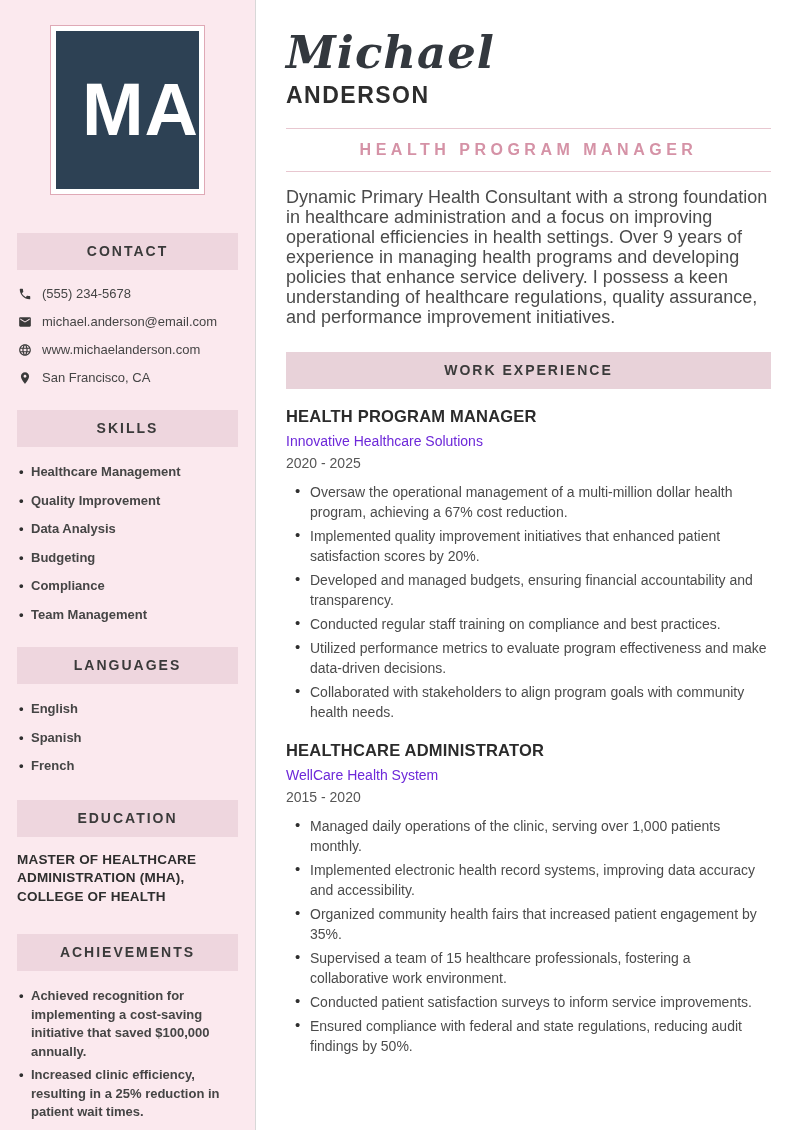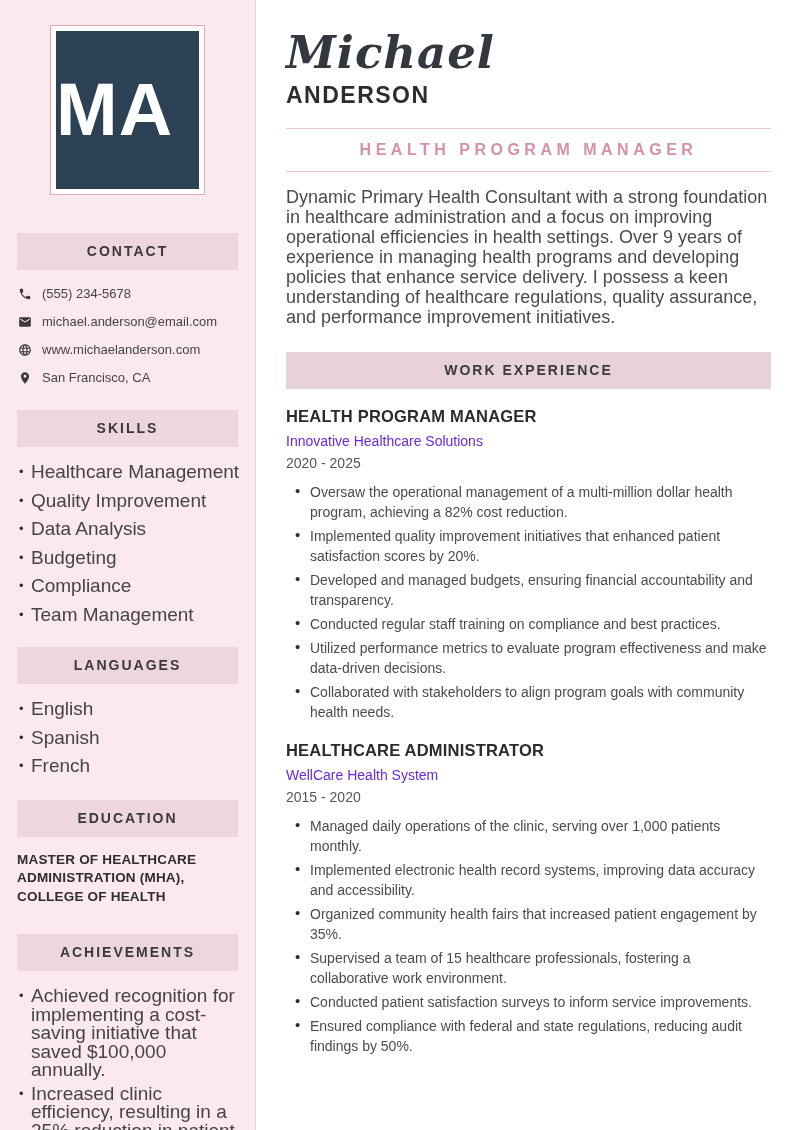--- a/index.html
+++ b/index.html
@@ -11,21 +11,21 @@
   .sidebar {
     position: absolute; left: 0; top: 0; width: 256px; height: 1130px;
     background: #fbe9ee; border-right: 1px solid #d8d8d8;
   }
   .photo-frame {
     width: 155px; height: 170px; margin: 25px auto 0;
     background: #ffffff; border: 1px solid #dfa9b6; padding: 5px;
   }
   .monogram-box {
     width: 100%; height: 100%; background: #2d4154;
-    display: flex; align-items: center; justify-content: flex-start;
+    display: flex; align-items: center; justify-content: flex-end;
   }
   .monogram-box span {
     color: #ffffff; font-size: 74px; font-weight: 600; letter-spacing: 1px; line-height: 1;
   }
   .band {
     margin: 0 17px; background: #eed6de; text-align: center;
     padding: 10px 0 11px; font-size: 14px; font-weight: bold;
     letter-spacing: 2px; color: #3a3a3a;
   }
   .band.contact { margin-top: 38px; }
@@ -35,22 +35,22 @@
   .band.achievements { margin-top: 28px; }
 
   .contact-list { list-style: none; margin: 16px 0 0; padding: 0 14px 0 18px; }
   .contact-list li { display: flex; align-items: center; gap: 10px; margin-bottom: 13px; }
   .contact-list .cicon { width: 14px; height: 14px; flex: 0 0 14px; display: inline-flex; }
   .contact-list .cicon svg { width: 14px; height: 14px; fill: #3a3a3a; }
   .contact-list .ctext { font-size: 13px; color: #454545; }
 
   .dot-list { list-style: none; margin: 16px 0 0; padding: 0 14px 0 31px; }
   .dot-list li {
-    position: relative; font-size: 19px; color: #454545;
-    line-height: 18.5px; margin-bottom: 10px;
+    position: relative; font-size: 13px; color: #454545;
+    line-height: 18.5px; margin-bottom: 10px; font-weight: bold;
   }
   .dot-list li::before {
     content: "\2022"; position: absolute; left: -12px; top: 0;
     color: #2f2f2f; font-size: 13px;
   }
   .dot-list.tight li { margin-bottom: 5px; }
 
   .edu-degree {
     margin: 14px 17px 0; font-size: 13.5px; font-weight: bold;
     color: #2e2e2e; line-height: 18.5px; letter-spacing: 0.2px;
@@ -197,21 +197,21 @@
 
     <div class="xp-band">
       <span>WORK EXPERIENCE</span>
     </div>
 
     <section class="job">
       <h3 class="job-title">HEALTH PROGRAM MANAGER</h3>
       <div class="job-company">Innovative Healthcare Solutions</div>
       <div class="job-dates">2020 - 2025</div>
       <ul class="job-bullets">
-        <li>Oversaw the operational management of a multi-million dollar health program, achieving a 82% cost reduction.</li>
+        <li>Oversaw the operational management of a multi-million dollar health program, achieving a 67% cost reduction.</li>
         <li>Implemented quality improvement initiatives that enhanced patient satisfaction scores by 20%.</li>
         <li>Developed and managed budgets, ensuring financial accountability and transparency.</li>
         <li>Conducted regular staff training on compliance and best practices.</li>
         <li>Utilized performance metrics to evaluate program effectiveness and make data-driven decisions.</li>
         <li>Collaborated with stakeholders to align program goals with community health needs.</li>
       </ul>
     </section>
 
     <section class="job">
       <h3 class="job-title">HEALTHCARE ADMINISTRATOR</h3>

